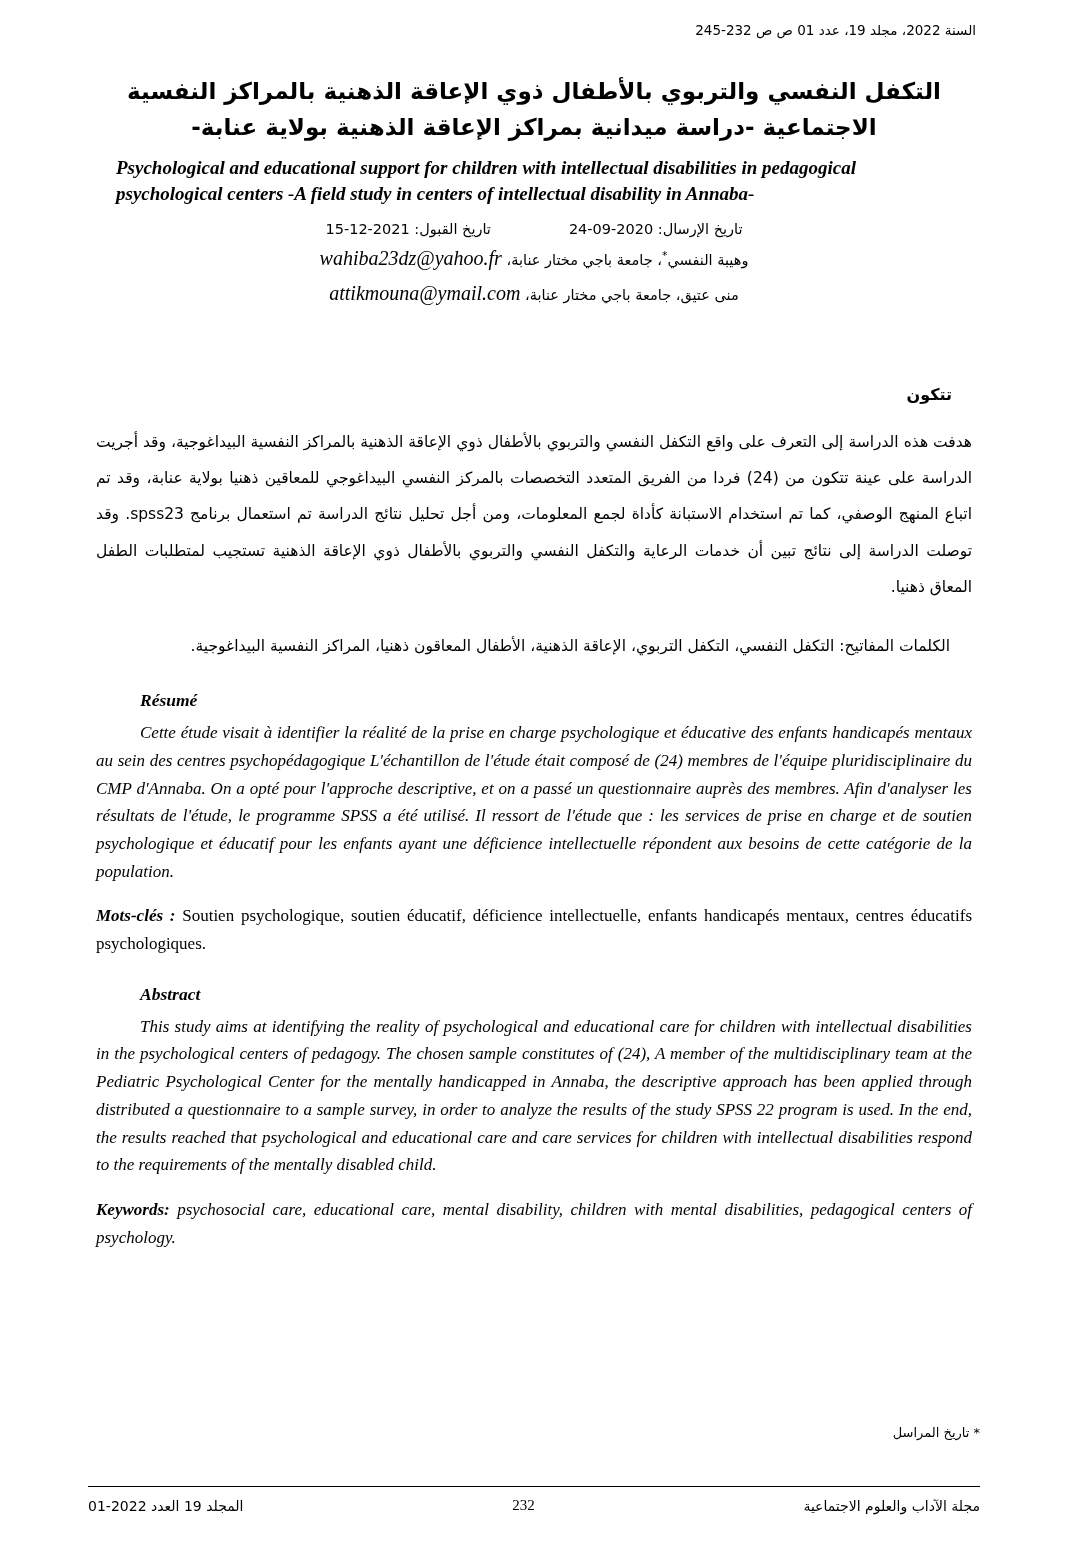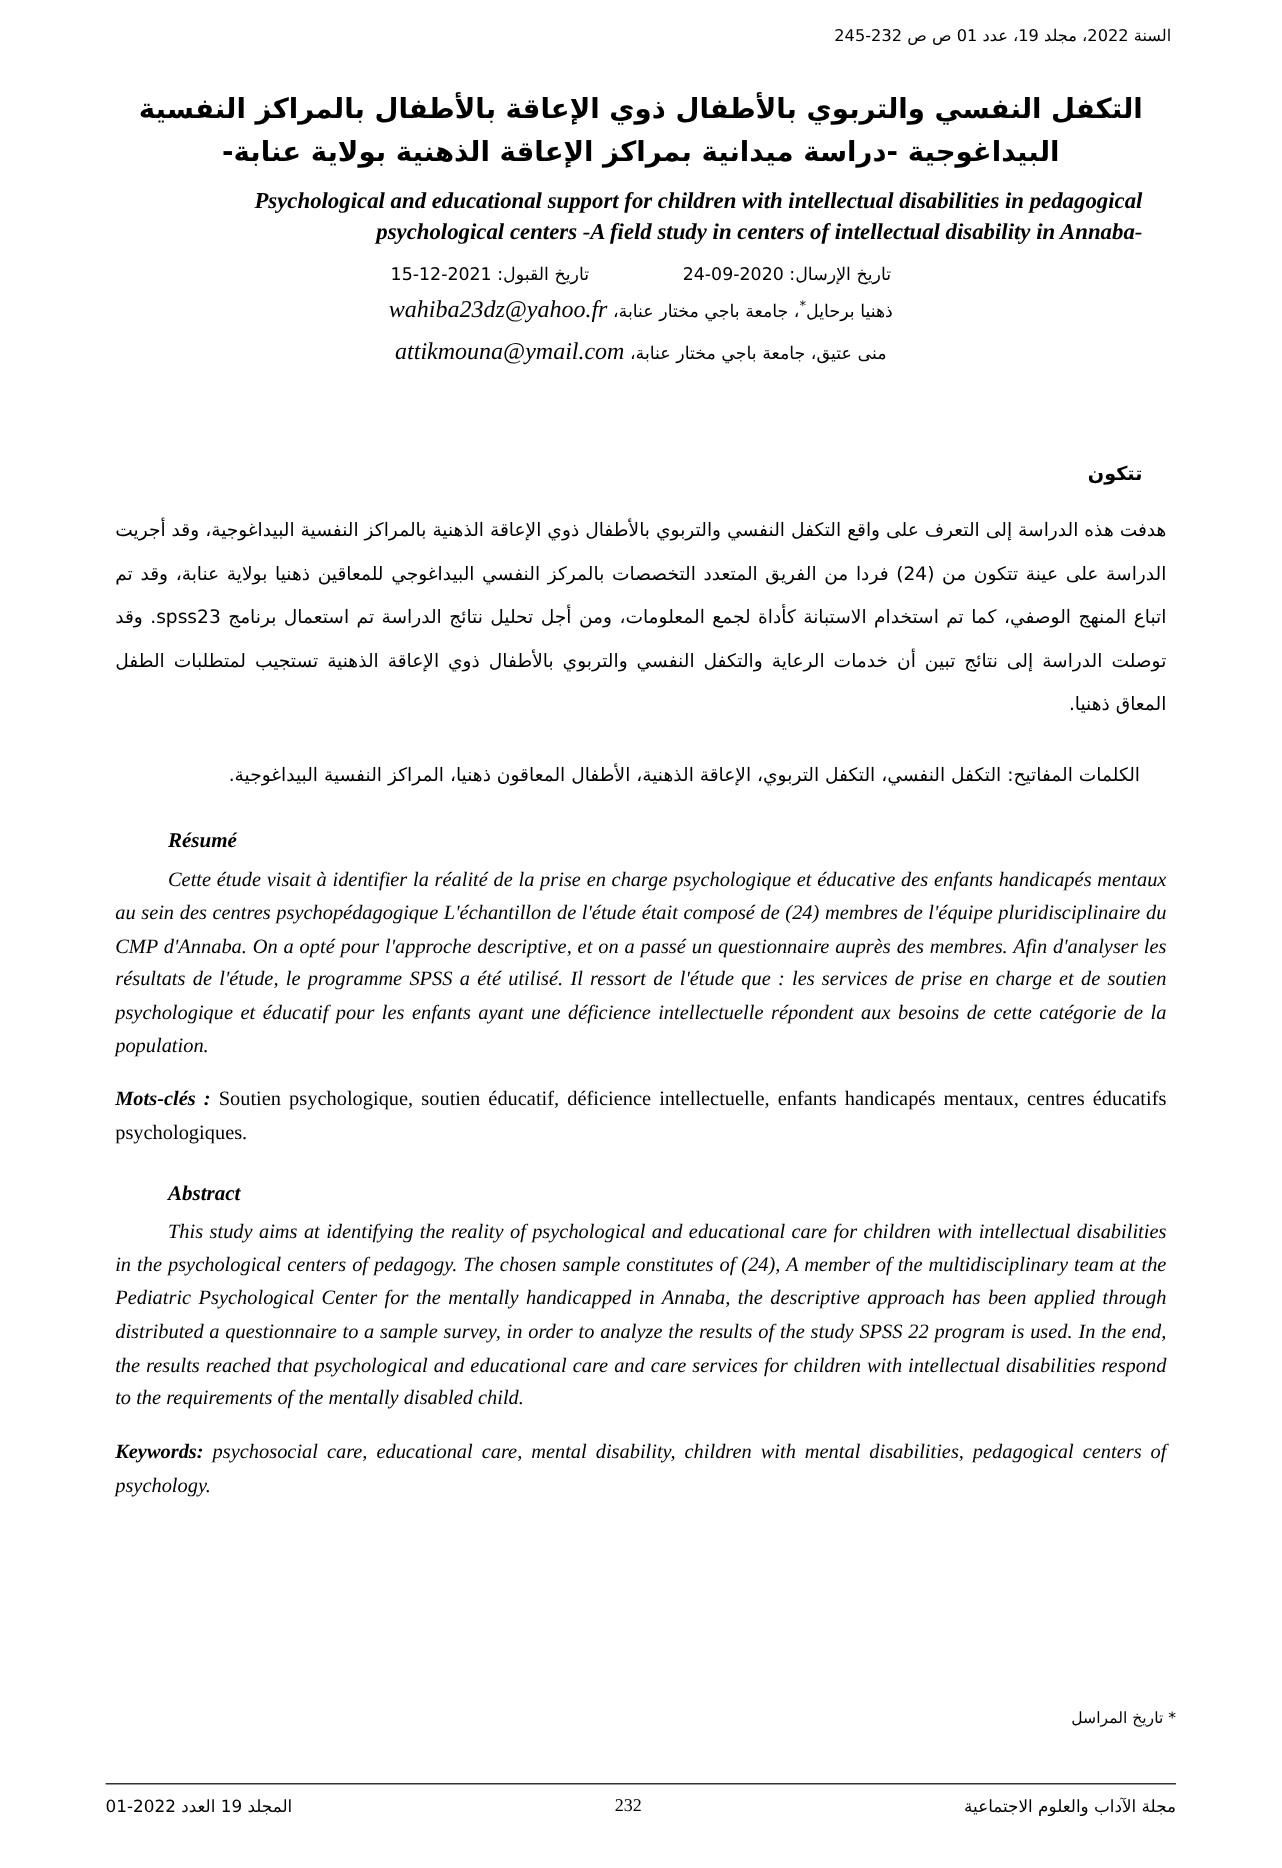--- a/index.html
+++ b/index.html
@@ -38,21 +38,21 @@
   .title-ar {
     direction: rtl;
     text-align: center;
     font-family: "DejaVu Sans", sans-serif;
     font-weight: bold;
     font-size: 23px;
     line-height: 1.55;
     margin: 36px 0 0 0;
   }
   .title-en {
-    text-align: right;
+    text-align: left;
     font-family: "Liberation Serif", serif;
     font-style: italic;
     font-weight: bold;
     font-size: 19px;
     line-height: 1.35;
     margin: 10px 28px 0 28px;
   }
 
   
   .dates-row {
@@ -169,32 +169,32 @@
   }
   .footer .center { font-family: "Liberation Serif", serif; font-size: 15px; }
 </style>
 </head>
 <body>
 
 <div class="page">
 
   <div class="header-line">السنة 2022، مجلد 19، عدد 01 ص ص 232-245</div>
 
-  <h1 class="title-ar">التكفل النفسي والتربوي بالأطفال ذوي الإعاقة بالأطفال بالمراكز النفسية البيداغوجية -دراسة ميدانية بمراكز الإعاقة الذهنية بولاية عنابة-</h1>
+  <h1 class="title-ar">التكفل النفسي والتربوي بالأطفال ذوي الإعاقة الذهنية بالمراكز النفسية الاجتماعية -دراسة ميدانية بمراكز الإعاقة الذهنية بولاية عنابة-</h1>
 
   <h2 class="title-en">Psychological and educational support for children with intellectual disabilities in pedagogical psychological centers -A field study in centers of intellectual disability in Annaba-</h2>
 
   <div class="dates-row">
     <span>تاريخ الإرسال: 2020-09-24</span>
     <span>تاريخ القبول: 2021-12-15</span>
   </div>
 
   <div class="authors">
     <div>
-      <span>ذهنيا برحايل</span><span class="star">*</span><span>، جامعة باجي مختار عنابة،</span>
+      <span>وهيبة النفسي</span><span class="star">*</span><span>، جامعة باجي مختار عنابة،</span>
       <span class="mail">wahiba23dz@yahoo.fr</span>
     </div>
     <div>
       <span>منى عتيق</span><span>، جامعة باجي مختار عنابة،</span>
       <span class="mail">attikmouna@ymail.com</span>
     </div>
   </div>
 
   <div class="sec-ar-head">تتكون</div>
   <p class="par-ar">هدفت هذه الدراسة إلى التعرف على واقع التكفل النفسي والتربوي بالأطفال ذوي الإعاقة الذهنية بالمراكز النفسية البيداغوجية، وقد أجريت الدراسة على عينة تتكون من (24) فردا من الفريق المتعدد التخصصات بالمركز النفسي البيداغوجي للمعاقين ذهنيا بولاية عنابة، وقد تم اتباع المنهج الوصفي، كما تم استخدام الاستبانة كأداة لجمع المعلومات، ومن أجل تحليل نتائج الدراسة تم استعمال برنامج spss23. وقد توصلت الدراسة إلى نتائج تبين أن خدمات الرعاية والتكفل النفسي والتربوي بالأطفال ذوي الإعاقة الذهنية تستجيب لمتطلبات الطفل المعاق ذهنيا.</p>

